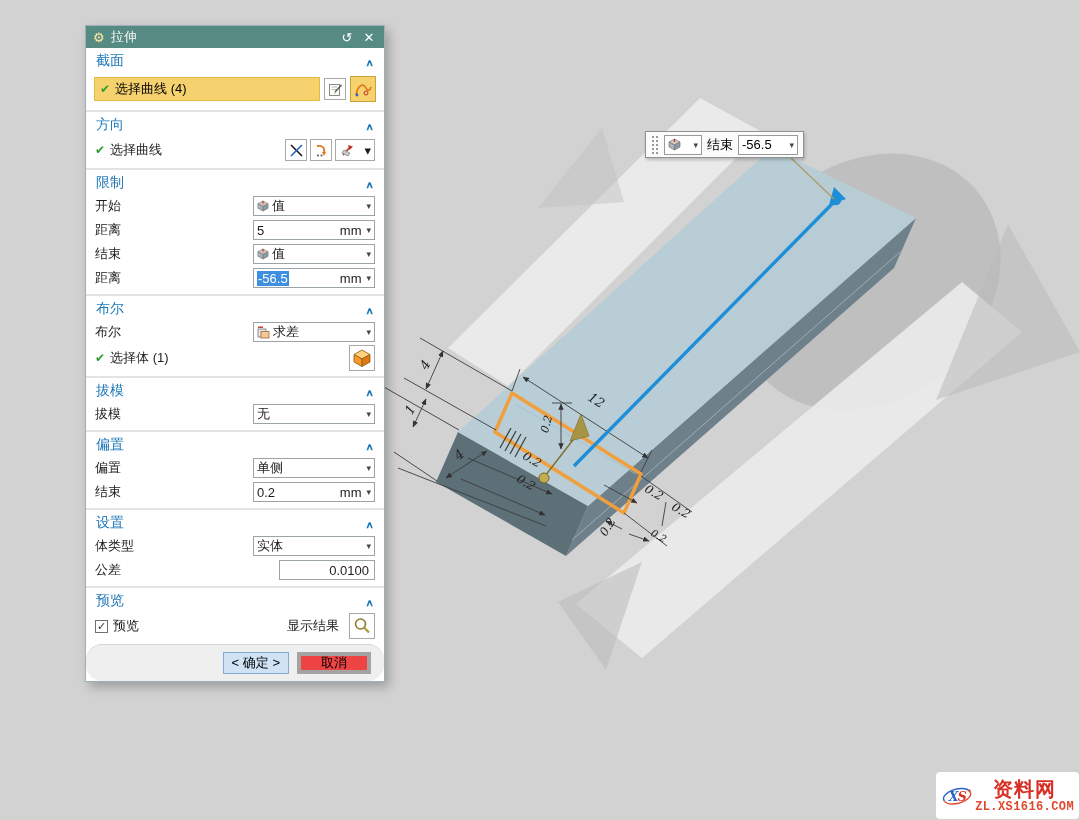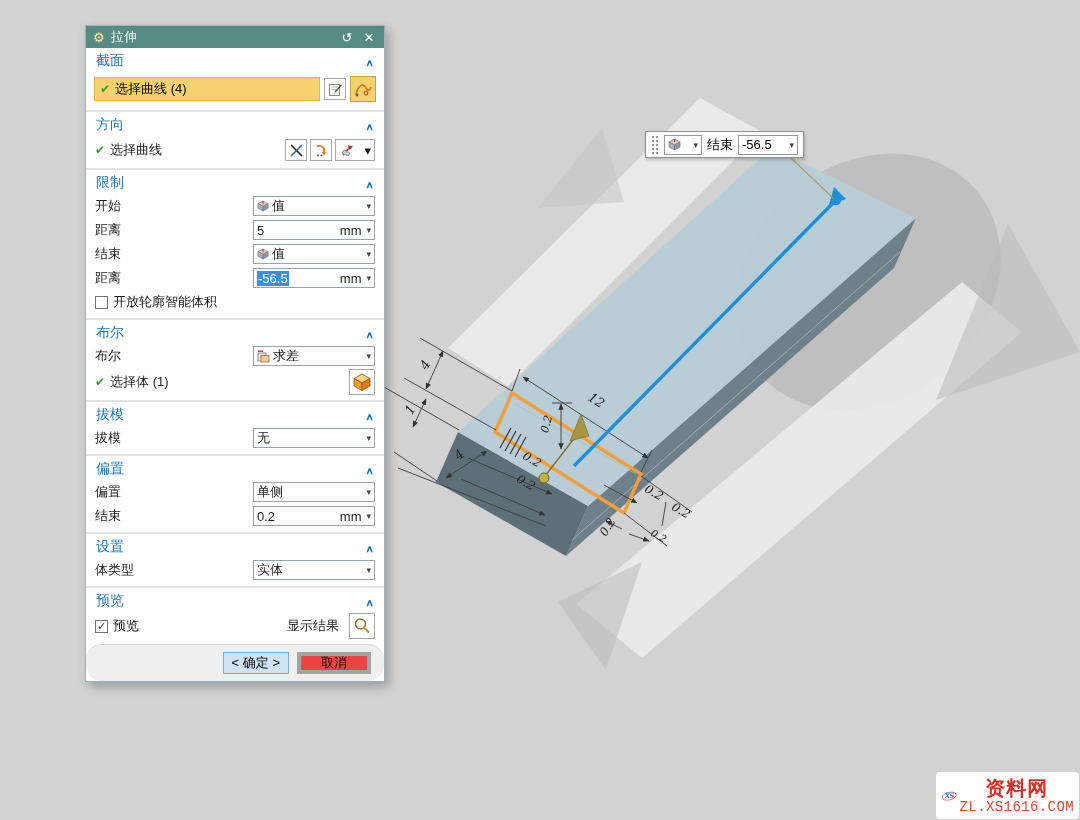--- a/index.html
+++ b/index.html
@@ -57,21 +57,21 @@
             align-items:center;justify-content:space-between;padding:0 3px;box-sizing:border-box;}
   .mb-input{width:60px;height:20px;border:1px solid #9a9a9a;background:#fff;display:flex;
             align-items:center;padding:0 3px;box-sizing:border-box;}
   .mb-input .v{flex:1;}
   .darr2{color:#444;font-size:9px;}
   
   .wm{position:absolute;right:1px;bottom:1px;width:143px;height:47px;background:#fff;border-radius:4px;
       display:flex;align-items:center;padding:0 5px;box-sizing:border-box;gap:2px;}
   .wm-text{display:flex;flex-direction:column;line-height:1;text-align:center;}
   .wm-name{color:#d93025;font-weight:bold;font-size:20px;letter-spacing:1px;}
-  .wm-url{color:#e0482c;font-size:14px;font-family:"Liberation Mono",monospace;letter-spacing:.4px;margin-top:2px;}
+  .wm-url{color:#e0482c;font-size:12px;font-family:"Liberation Mono",monospace;letter-spacing:.4px;margin-top:2px;font-weight:bold;}
 </style>
 </head>
 <body>
 
 <div class="screen">
 
   <svg width="1080" height="820" viewBox="0 0 1080 820" style="position:absolute;left:0;top:0;">
     <defs>
       <marker id="arr" markerWidth="8" markerHeight="6" refX="6.5" refY="3" orient="auto">
         <path d="M0,0 L7,3 L0,6 Z" fill="#333"></path>
@@ -286,24 +286,20 @@
         </div>
       </div>
       <div class="row">
         <span>距离</span>
         <div class="combo">
           <span class="cval"><span class="hl">-56.5</span></span>
           <span class="unit">mm</span>
           <span class="darr">▾</span>
         </div>
       </div>
-      <div class="row">
-        <span class="cb"></span>
-        <span>开放轮廓智能体积</span>
-      </div>
     </div>
 
     <div class="group">
       <div class="ghdr">
         <span>布尔</span>
         <span class="chev">∧</span>
       </div>
       <div class="row">
         <span>布尔</span>
         <div class="combo">
@@ -370,20 +366,26 @@
     <div class="group">
       <div class="ghdr">
         <span>设置</span>
         <span class="chev">∧</span>
       </div>
       <div class="row">
         <span>体类型</span>
         <div class="combo">
           <span class="cval">实体</span>
           <span class="darr">▾</span>
+        </div>
+      </div>
+      <div class="row">
+        <span>公差</span>
+        <div class="field">
+          <span>0.0100</span>
         </div>
       </div>
     </div>
 
     <div class="group">
       <div class="ghdr">
         <span>预览</span>
         <span class="chev">∧</span>
       </div>
       <div class="row tall">

